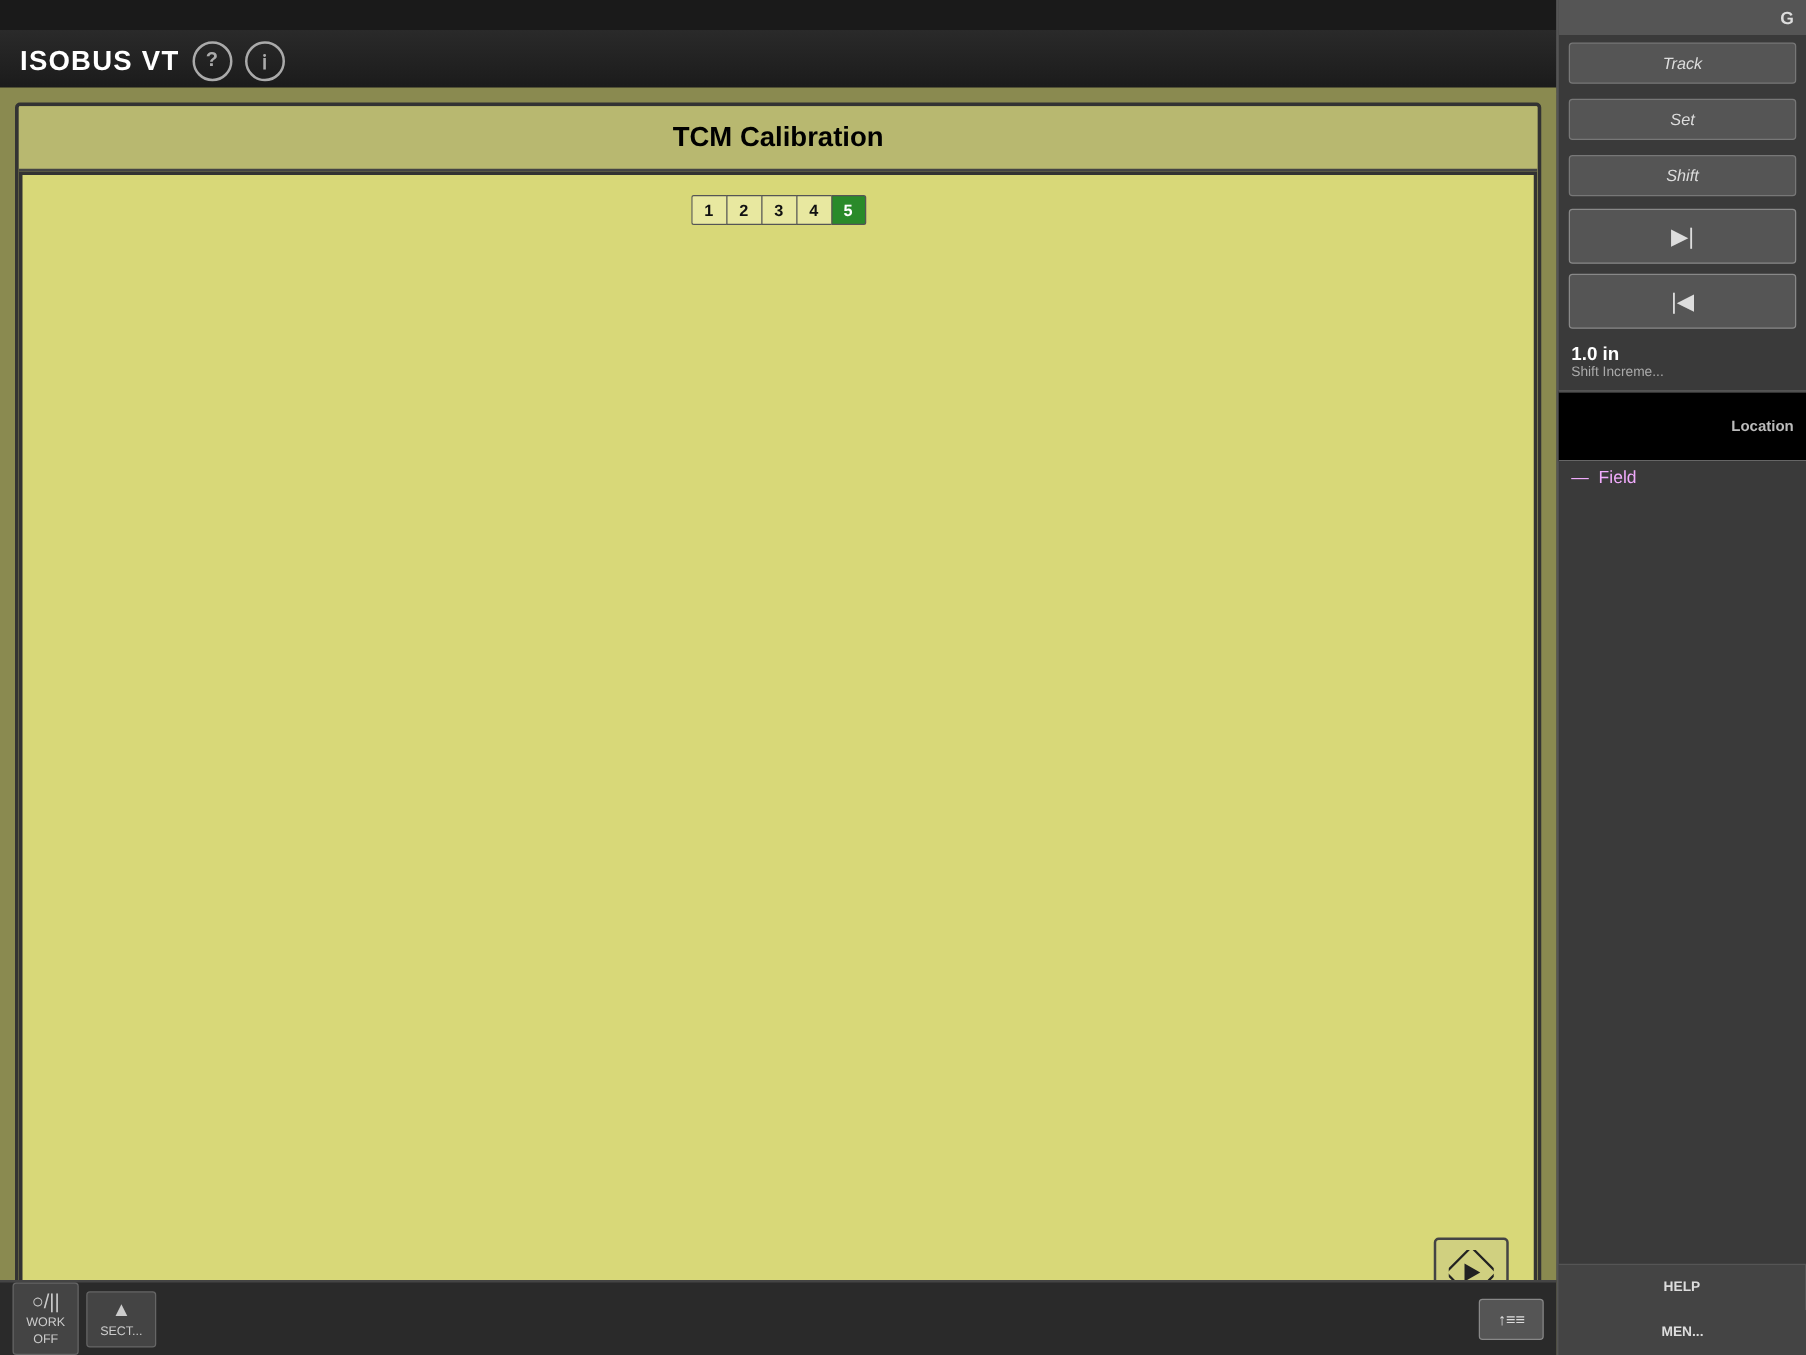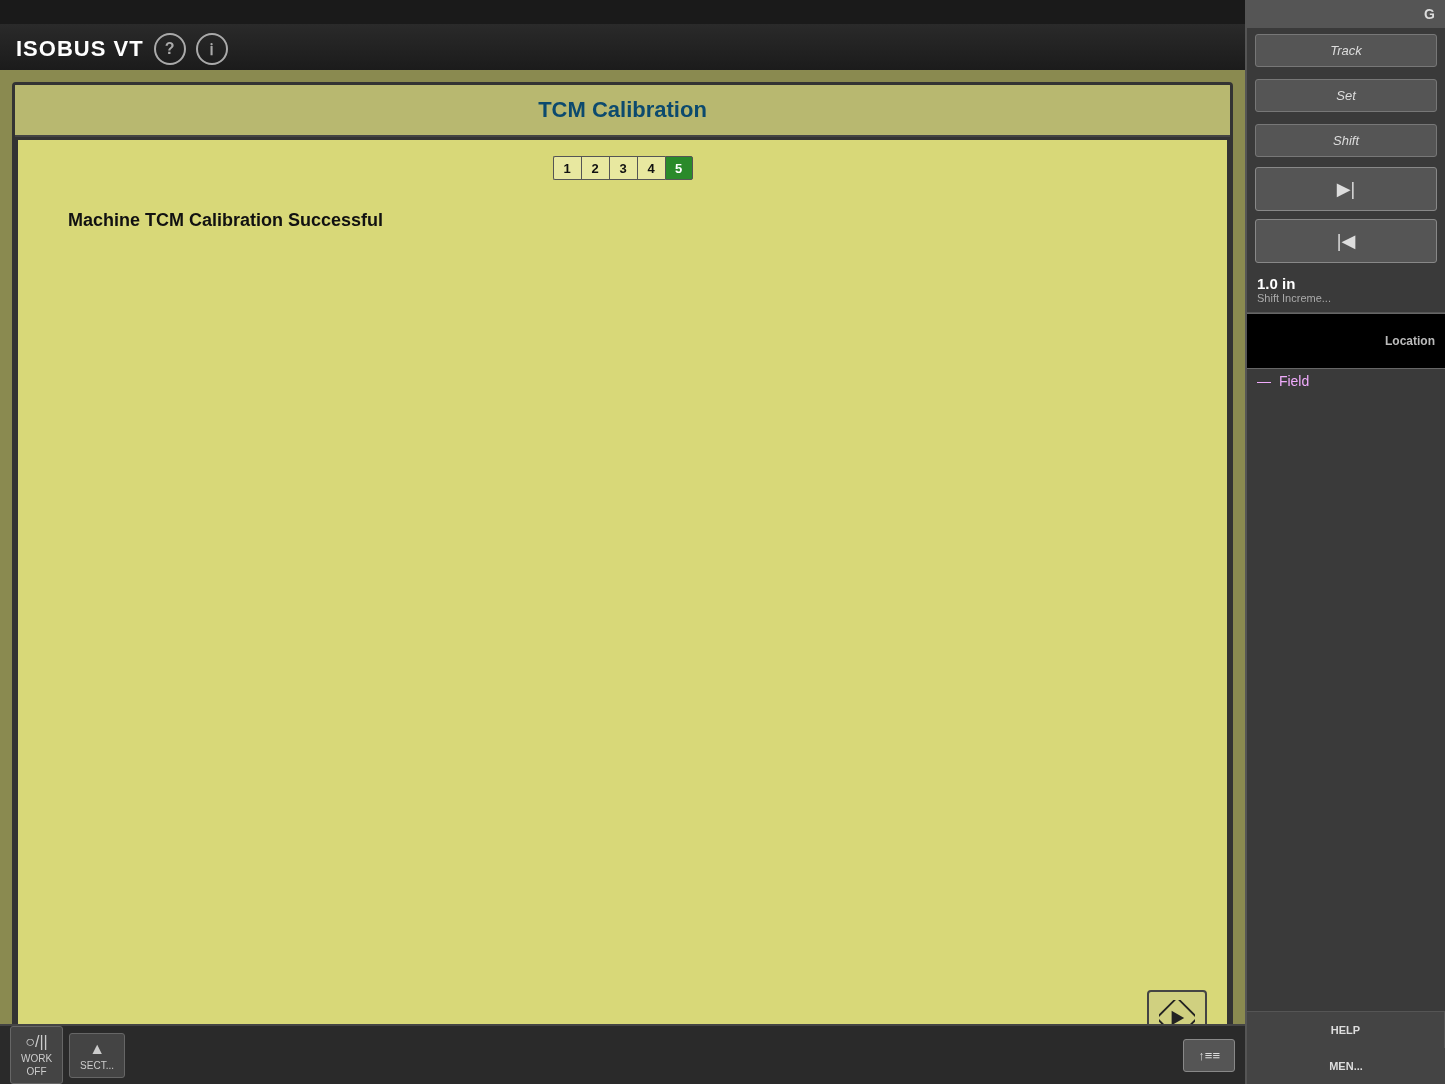--- a/index.html
+++ b/index.html
@@ -178,21 +178,21 @@
     }
     .dialog-title-bar {
       background: #b8b870;
       border-bottom: 2px solid #444;
       padding: 12px 0;
       text-align: center;
     }
     .dialog-title {
       font-size: 22px;
       font-weight: bold;
-      color: #0c4a6e;
+      color: #000000;
     }
 
     .dialog-content {
       flex: 1;
       background: #d8d878;
       padding: 16px 20px;
       position: relative;
       border: 3px solid #333;
       margin: 0;
     }
@@ -345,21 +345,20 @@
     <div class="dialog-content">
 
       <div class="step-row">
         <div class="step-cell">1</div>
         <div class="step-cell">2</div>
         <div class="step-cell">3</div>
         <div class="step-cell">4</div>
         <div class="step-cell active">5</div>
       </div>
 
-      <div class="success-msg">Machine TCM Calibration   Successful</div>
 
       <div class="next-btn">
         <svg viewBox="0 0 40 40">
           <polygon points="4,4 36,4 36,36 4,36" fill="none" stroke="#222" stroke-width="2" transform="rotate(45,20,20)"></polygon>
           <polygon points="14,12 28,20 14,28" fill="#222"></polygon>
         </svg>
       </div>
     </div>
   </div>
 </div>

